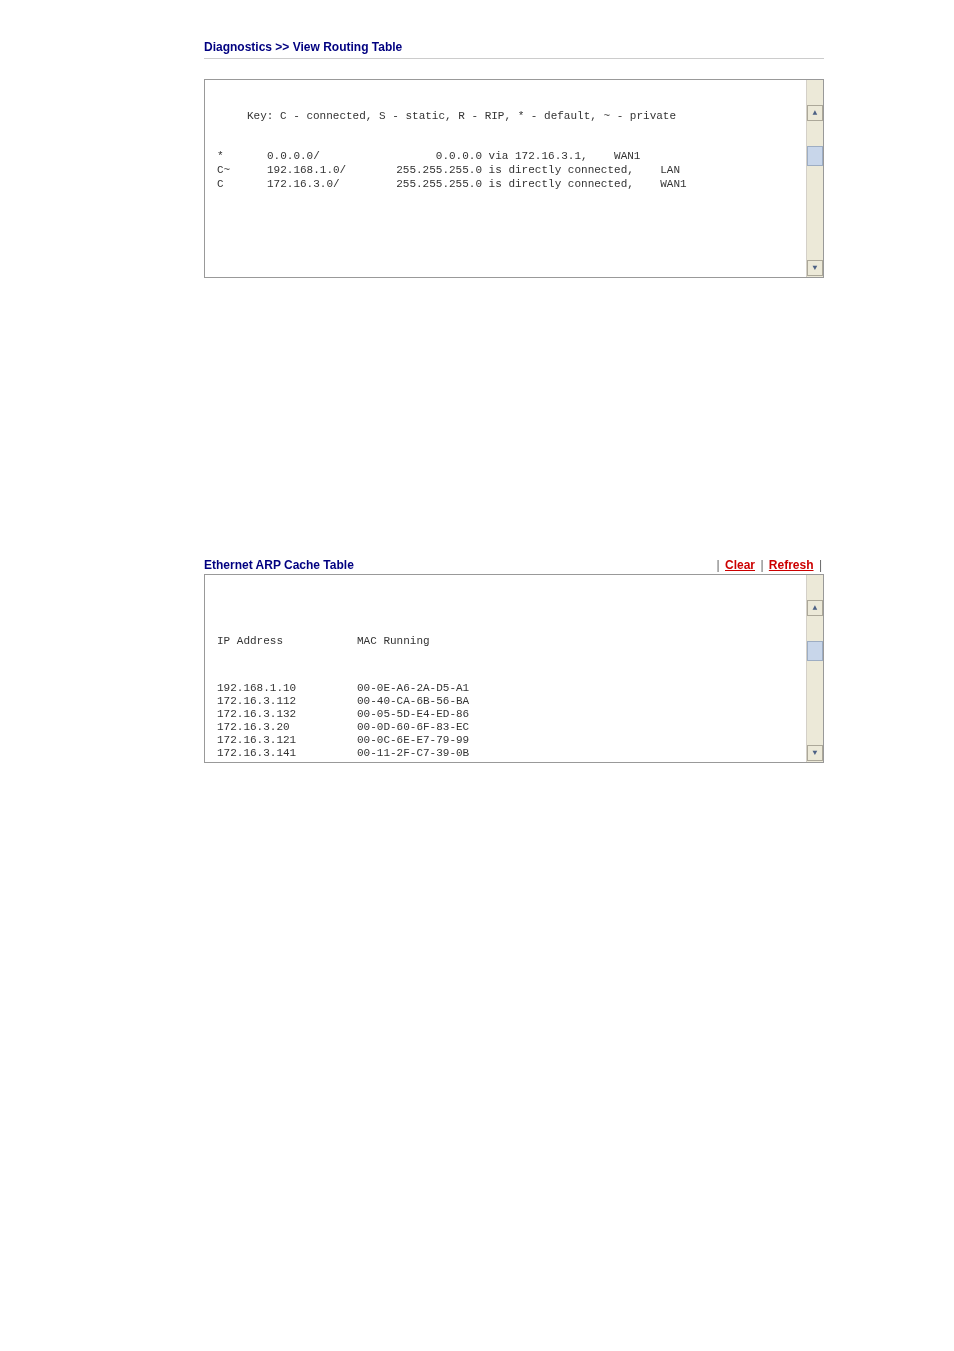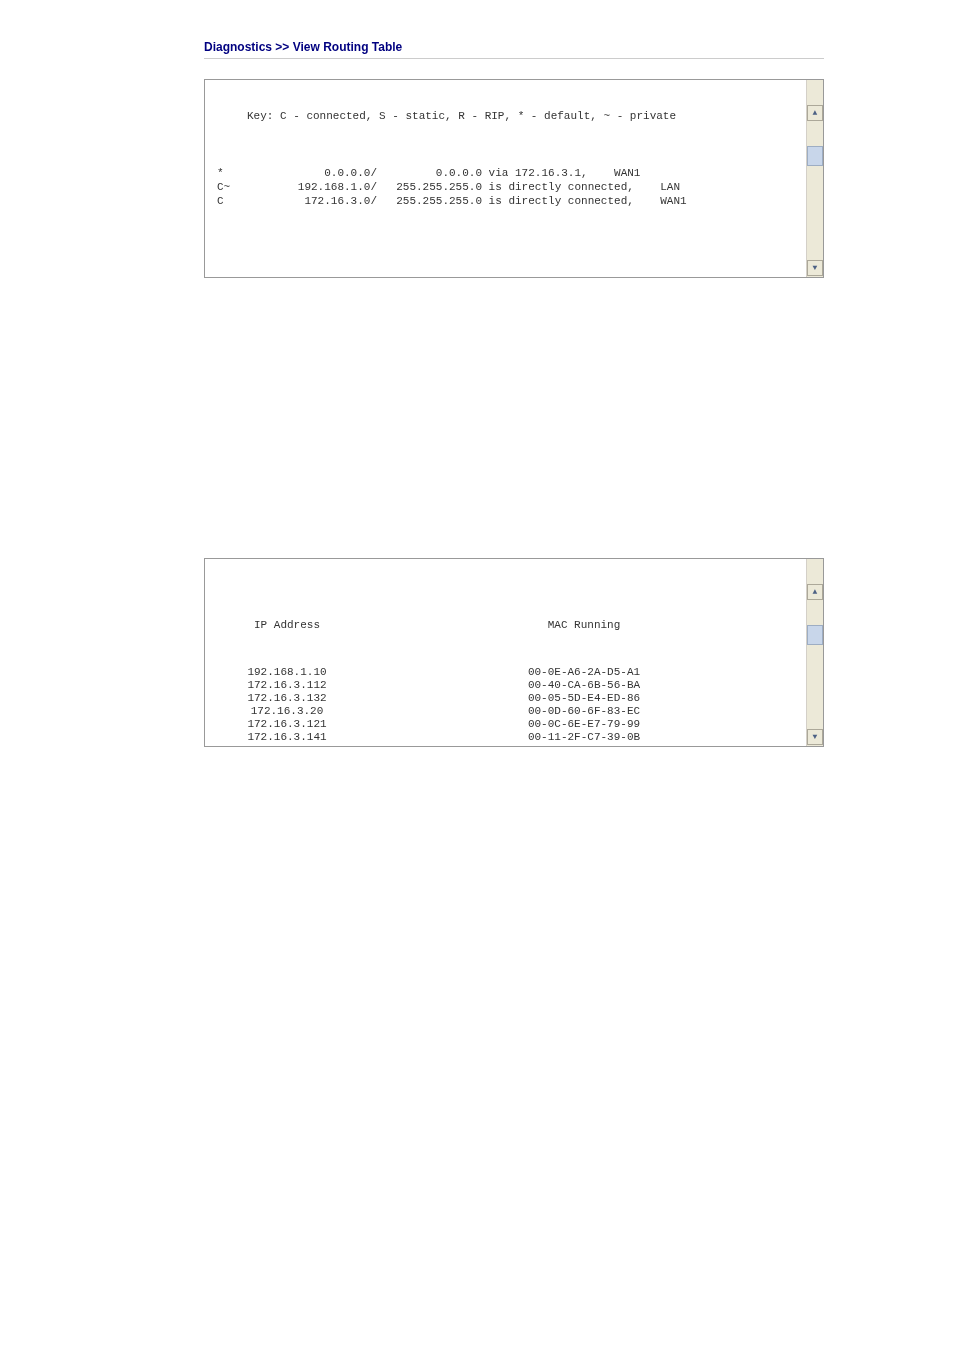--- a/index.html
+++ b/index.html
@@ -57,21 +57,20 @@
       color: #333333;
       padding: 6px 12px;
       white-space: pre;
       overflow: hidden;
     }
     .output-box.routing {
       height: 185px;
     }
     .output-box.arp {
       height: 175px;
-      text-align: center;
     }
     .scrollbar {
       position: absolute;
       right: 0;
       top: 0;
       width: 16px;
       height: 100%;
       background: #ece9d8;
       border-left: 1px solid #d4d0c8;
     }
@@ -99,53 +98,63 @@
       bottom: 1px;
       left: 0;
       right: 0;
       margin: auto;
     }
     .routing-line {
       display: flex;
       line-height: 14px;
     }
     .rt-key  { width: 50px;  text-align: left; }
-    .rt-net  { width: 110px; text-align: right; padding-right: 6px; }
+    .rt-net  { width: 110px; text-align: left; padding-right: 6px; }
     .rt-rest { flex: 1; }
     .arp-line {
       display: flex;
       line-height: 13px;
     }
     .arp-ip  { width: 140px; }
     .arp-mac { flex: 1; }
   </style>
 </head>
 <body>
 
 <div class="page-container">
 
   <div class="section">
     <div class="breadcrumb">Diagnostics &gt;&gt; View Routing Table</div>
 
 
     <div class="output-box routing">
-      <div style="margin-bottom:20px; padding-left:30px;">Key: C - connected, S - static, R - RIP, * - default, ~ - private</div>
+      <div style="margin-bottom:3px; padding-left:30px;">Key: C - connected, S - static, R - RIP, * - default, ~ - private</div>
       <div id="routing-rows"><div class="routing-line"><span class="rt-key">*</span><span class="rt-net">0.0.0.0/</span><span class="rt-rest">        0.0.0.0 via 172.16.3.1,    WAN1</span></div><div class="routing-line"><span class="rt-key">C~</span><span class="rt-net">192.168.1.0/</span><span class="rt-rest">  255.255.255.0 is directly connected,    LAN</span></div><div class="routing-line"><span class="rt-key">C</span><span class="rt-net">172.16.3.0/</span><span class="rt-rest">  255.255.255.0 is directly connected,    WAN1</span></div></div>
       <div class="scrollbar">
         <div class="arrow up"></div>
         <div class="thumb" style="height:18px;"></div>
         <div class="arrow down"></div>
       </div>
     </div>
   </div>
 
   <div style="height:200px;"></div>
 
   <div class="section">
 
+    <div class="table-header">
+      <div class="table-title">Ethernet ARP Cache Table</div>
+      <div class="action-links">
+        <span class="sep">|</span>
+        <a href="#">Clear</a>
+        <span class="sep">|</span>
+        <a href="#">Refresh</a>
+        <span class="sep">|</span>
+      </div>
+    </div>
 
     <div class="output-box arp">
       <div style="height:6px;"></div>
       <div class="arp-line" style="margin-bottom:10px;">
         <span class="arp-ip">IP Address</span>
         <span class="arp-mac">MAC Running</span>
       </div>
       <div id="arp-rows"><div class="arp-line"><span class="arp-ip">192.168.1.10</span><span class="arp-mac">00-0E-A6-2A-D5-A1</span></div><div class="arp-line"><span class="arp-ip">172.16.3.112</span><span class="arp-mac">00-40-CA-6B-56-BA</span></div><div class="arp-line"><span class="arp-ip">172.16.3.132</span><span class="arp-mac">00-05-5D-E4-ED-86</span></div><div class="arp-line"><span class="arp-ip">172.16.3.20</span><span class="arp-mac">00-0D-60-6F-83-EC</span></div><div class="arp-line"><span class="arp-ip">172.16.3.121</span><span class="arp-mac">00-0C-6E-E7-79-99</span></div><div class="arp-line"><span class="arp-ip">172.16.3.141</span><span class="arp-mac">00-11-2F-C7-39-0B</span></div><div class="arp-line"><span class="arp-ip">172.16.3.133</span><span class="arp-mac">00-50-7F-23-4D-B1</span></div></div>
       <div class="scrollbar">
         <div class="arrow up"></div>

